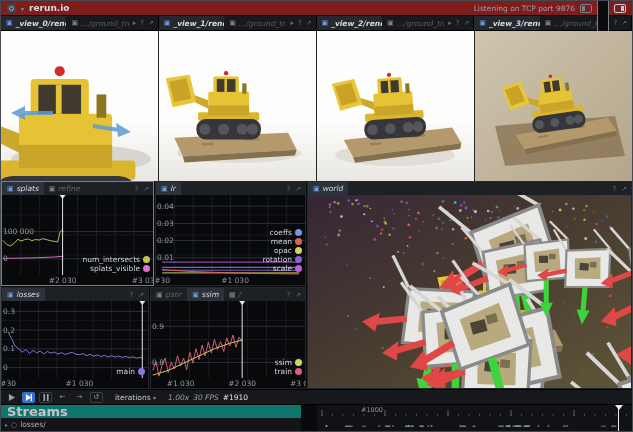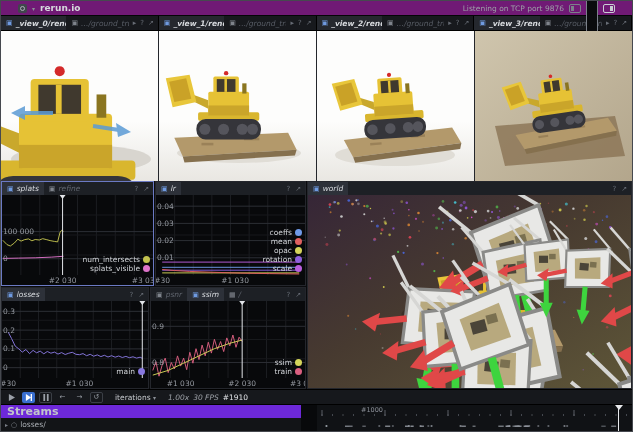--- a/index.html
+++ b/index.html
@@ -1,19 +1,19 @@
 <!DOCTYPE html>
 <html><head>
 <meta charset="utf-8">
 <style>
   html,body{margin:0;padding:0;background:#000;}
   .window{position:relative;width:633px;height:432px;background:#0e1013;color:#c8cbd0;
     font-family:"DejaVu Sans",sans-serif;overflow:hidden;border:1px solid #46494f;box-sizing:border-box;}
   
-  .topbar{height:14px;display:flex;align-items:center;gap:5px;background:#701a75;border-bottom:1px solid #040507;padding:0 17px;}
+  .topbar{height:14px;display:flex;align-items:center;gap:5px;background:#7f1d1d;border-bottom:1px solid #040507;padding:0 6px;}
   .logo{width:9px;height:9px;background:#41454d;border-radius:2px;position:relative;flex:0 0 auto;}
   .logo::after{content:"";position:absolute;left:2px;top:2px;width:5px;height:5px;border:1px solid #aeb2b9;border-radius:50%;box-sizing:border-box;}
   .caret{font-size:6px;color:#8a8f97;}
   .brand{font-size:9px;font-weight:bold;color:#d6d9dd;}
   .top-right{margin-left:auto;display:flex;align-items:center;gap:5px;}
   .status{font-size:7.5px;color:#9da1a8;}
   .pane-ico{width:12px;height:9px;border:1px solid #7c818a;border-radius:2px;position:relative;box-sizing:border-box;}
   .pane-ico>i{position:absolute;background:#7c818a;}
   .pane-ico.left>i{left:1px;top:1px;bottom:1px;width:3px;}
   .pane-ico.bottom>i{left:1px;right:1px;bottom:1px;height:3px;}
@@ -55,21 +55,21 @@
   .pb-btn{width:13px;height:11px;display:flex;align-items:center;justify-content:center;border-radius:2px;color:#9ba0a8;font-size:7px;flex:0 0 auto;}
   .pb-btn.active{background:#3a6fd0;color:#fff;}
   .pb-btn.boxed{border:1px solid #3b3f46;box-sizing:border-box;}
   .pb-sep{width:4px;}
   .pb-label{color:#c6c9ce;}
   .pb-dim{color:#9da1a8;font-style:italic;}
   .pb-time{color:#e2e4e8;}
   
   .streams{height:32px;display:flex;background:#121417;border-top:1px solid #000;}
   .streams-left{width:300px;flex:0 0 auto;}
-  .streams-header{height:13px;display:flex;align-items:center;padding:0 6px;font-size:11px;font-weight:bold;color:#c2c5ca;background:#6d28d9;}
+  .streams-header{height:13px;display:flex;align-items:center;padding:0 6px;font-size:13px;font-weight:bold;color:#c2c5ca;background:#0f766e;}
   .stream-row{height:13px;display:flex;align-items:center;gap:3px;padding:0 4px;font-size:7.5px;color:#a8acb2;}
   .stream-row .cv{font-size:6px;color:#787d85;}
   .stream-row .ei{font-size:7px;color:#8b9098;}
   .streams-divider{width:16px;background:#08090b;flex:0 0 auto;}
   .streams-ruler{position:relative;flex:1;background:#101215;overflow:hidden;}
   .ruler-label{position:absolute;font-size:6.5px;color:#8b9098;top:1px;}
   .playhead-line{position:absolute;top:0;bottom:0;width:1px;background:#e8eaed;}
   .playhead-tri{position:absolute;top:0;width:0;height:0;border-left:4px solid transparent;border-right:4px solid transparent;border-top:5px solid #e8eaed;}
 </style>
 </head>

